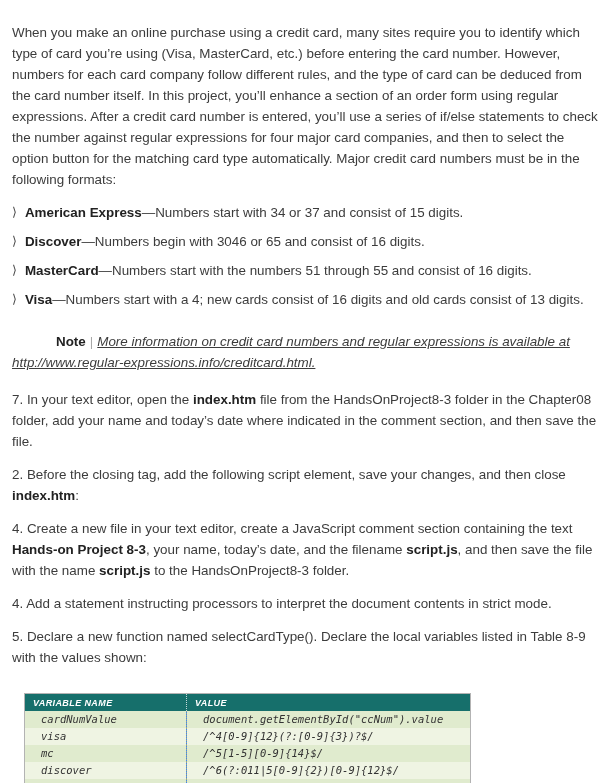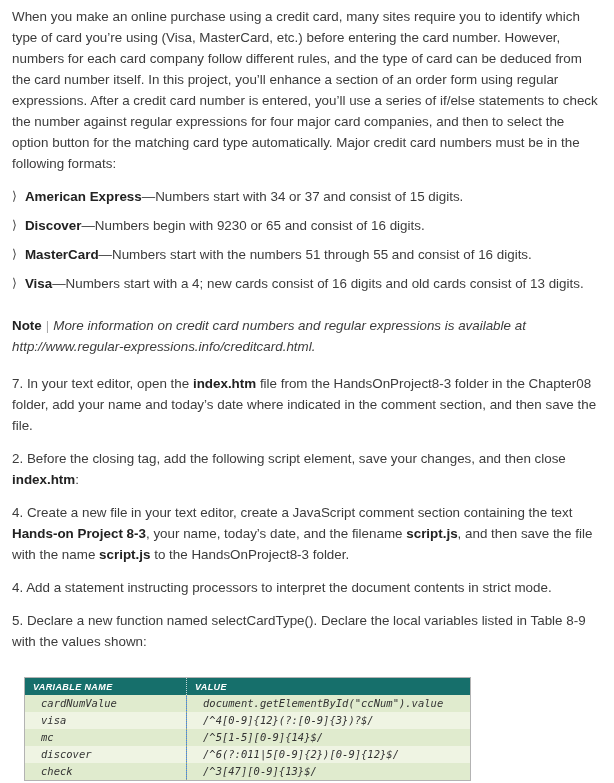--- a/index.html
+++ b/index.html
@@ -10,21 +10,21 @@
   body {
     width: 614px;
     font-family: "Liberation Sans", "DejaVu Sans", sans-serif;
     color: #3c3c3c;
     -webkit-font-smoothing: antialiased;
   }
   .page {
     padding: 6px 10px 10px 12px;
   }
   p {
-    margin: 0 0 12px 0;
+    margin: 16px 0 12px 0;
     font-size: 13.4px;
     line-height: 21px;
   }
   b {
     font-weight: bold;
     color: #222222;
   }
   .card-list {
     margin: 2px 0 20px 0;
   }
@@ -37,27 +37,29 @@
     color: #4a4a4a;
     font-size: 12.5px;
     transform: translateY(-1px);
   }
   .note {
     margin: 14px 0 16px 0;
   }
   .note-label {
     font-weight: bold;
     color: #222222;
+    margin-left: 44px;
   }
   .note-sep {
     color: #a8a8a8;
     padding: 0 4px;
   }
   .note-text {
     font-style: italic;
+    text-decoration: underline;
   }
   .step {
     margin: 0 0 12px 0;
   }
   .step-last {
     margin-bottom: 25px;
   }
   .table-wrap {
     width: 445px;
     border: 1px solid var(--table-border, #b3b3b3);
@@ -113,21 +115,21 @@
 
 <div class="page">
 
   <p>When you make an online purchase using a credit card, many sites require you to identify which type of card you’re using (Visa, MasterCard, etc.) before entering the card number. However, numbers for each card company follow different rules, and the type of card can be deduced from the card number itself. In this project, you’ll enhance a section of an order form using regular expressions. After a credit card number is entered, you’ll use a series of if/else statements to check the number against regular expressions for four major card companies, and then to select the option button for the matching card type automatically. Major credit card numbers must be in the following formats:</p>
 
   <div class="card-list">
     <p class="list-item">
       <span class="bullet">⟩</span><b>American Express</b><span>—Numbers start with 34 or 37 and consist of 15 digits.</span>
     </p>
     <p class="list-item">
-      <span class="bullet">⟩</span><b>Discover</b><span>—Numbers begin with 9230 or 65 and consist of 16 digits.</span>
+      <span class="bullet">⟩</span><b>Discover</b><span>—Numbers begin with 3046 or 65 and consist of 16 digits.</span>
     </p>
     <p class="list-item">
       <span class="bullet">⟩</span><b>MasterCard</b><span>—Numbers start with the numbers 51 through 55 and consist of 16 digits.</span>
     </p>
     <p class="list-item">
       <span class="bullet">⟩</span><b>Visa</b><span>—Numbers start with a 4; new cards consist of 16 digits and old cards consist of 13 digits.</span>
     </p>
   </div>
 
   <p class="note">

